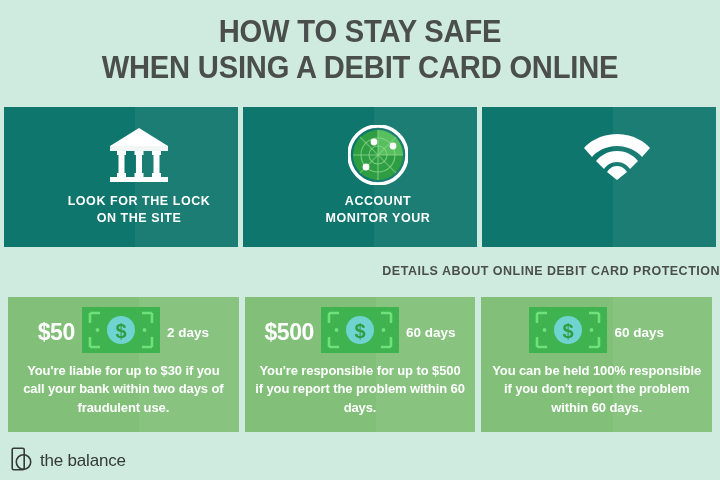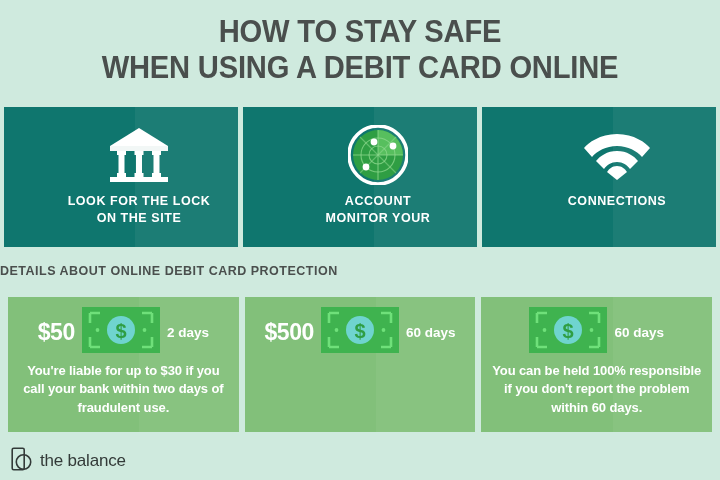--- a/index.html
+++ b/index.html
@@ -73,21 +73,21 @@
     font-weight: 700;
     letter-spacing: 0.55px;
     line-height: 1.32;
     position: relative; z-index: 2;
   }
 
   
   .section-subtitle {
     position: absolute;
     top: 264px; left: 0; width: 720px;
-    text-align: left;
+    text-align: right;
     color: #4a4f4d;
     font-size: 12.5px;
     font-weight: 700;
     letter-spacing: 0.5px;
   }
 
   
   .green-band {
     position: absolute;
     top: 297px; left: 8px;
@@ -218,21 +218,20 @@
 
     <div class="teal-card">
       <div class="teal-icon">
         <svg width="66" height="50" viewBox="0 0 66 50" aria-hidden="true">
           <path d="M33 4 C50 4 62 13 66 18 L58 27 C53 21 44 16 33 16 C22 16 13 21 8 27 L0 18 C4 13 16 4 33 4 Z" fill="#ffffff"></path>
           <path d="M33 21 C43 21 50 26 54 31 L46 39 C43 35 39 32 33 32 C27 32 23 35 20 39 L12 31 C16 26 23 21 33 21 Z" fill="#ffffff"></path>
           <path d="M33 36 C38 36 41 39 43 42 L33 50 L23 42 C25 39 28 36 33 36 Z" fill="#ffffff"></path>
         </svg>
       </div>
       <div class="teal-label">
-        <div>CONNECTIONS</div>
       </div>
     </div>
 
   </div>
 
   <div class="section-subtitle">DETAILS ABOUT ONLINE DEBIT CARD PROTECTION</div>
 
   <div class="green-band">
 
     <div class="green-card">
@@ -267,20 +266,21 @@
             <path d="M8 40 L18 40 M8 40 L8 30" stroke="#6fe07a" stroke-width="2.6" fill="none"></path>
             <path d="M70 40 L60 40 M70 40 L70 30" stroke="#6fe07a" stroke-width="2.6" fill="none"></path>
             <circle cx="39" cy="23" r="14" fill="#6fd4cf"></circle>
             <text x="39" y="31" text-anchor="middle" font-family="Liberation Sans, sans-serif" font-size="20" font-weight="700" fill="#2f9e43">$</text>
             <circle cx="15.5" cy="23" r="1.9" fill="#6fe07a"></circle>
             <circle cx="62.5" cy="23" r="1.9" fill="#6fe07a"></circle>
           </svg>
         </span>
         <span class="days">60 days</span>
       </div>
+      <div class="body-text">You're responsible for up to $500 if you report the problem within 60 days.</div>
     </div>
 
     <div class="green-card">
       <div class="amount-row">
         <span>
           <svg width="78" height="46" viewBox="0 0 78 46" aria-hidden="true">
             <rect x="0" y="0" width="78" height="46" fill="#3fb34f"></rect>
             <path d="M8 6 L18 6 M8 6 L8 16" stroke="#6fe07a" stroke-width="2.6" fill="none"></path>
             <path d="M70 6 L60 6 M70 6 L70 16" stroke="#6fe07a" stroke-width="2.6" fill="none"></path>
             <path d="M8 40 L18 40 M8 40 L8 30" stroke="#6fe07a" stroke-width="2.6" fill="none"></path>

